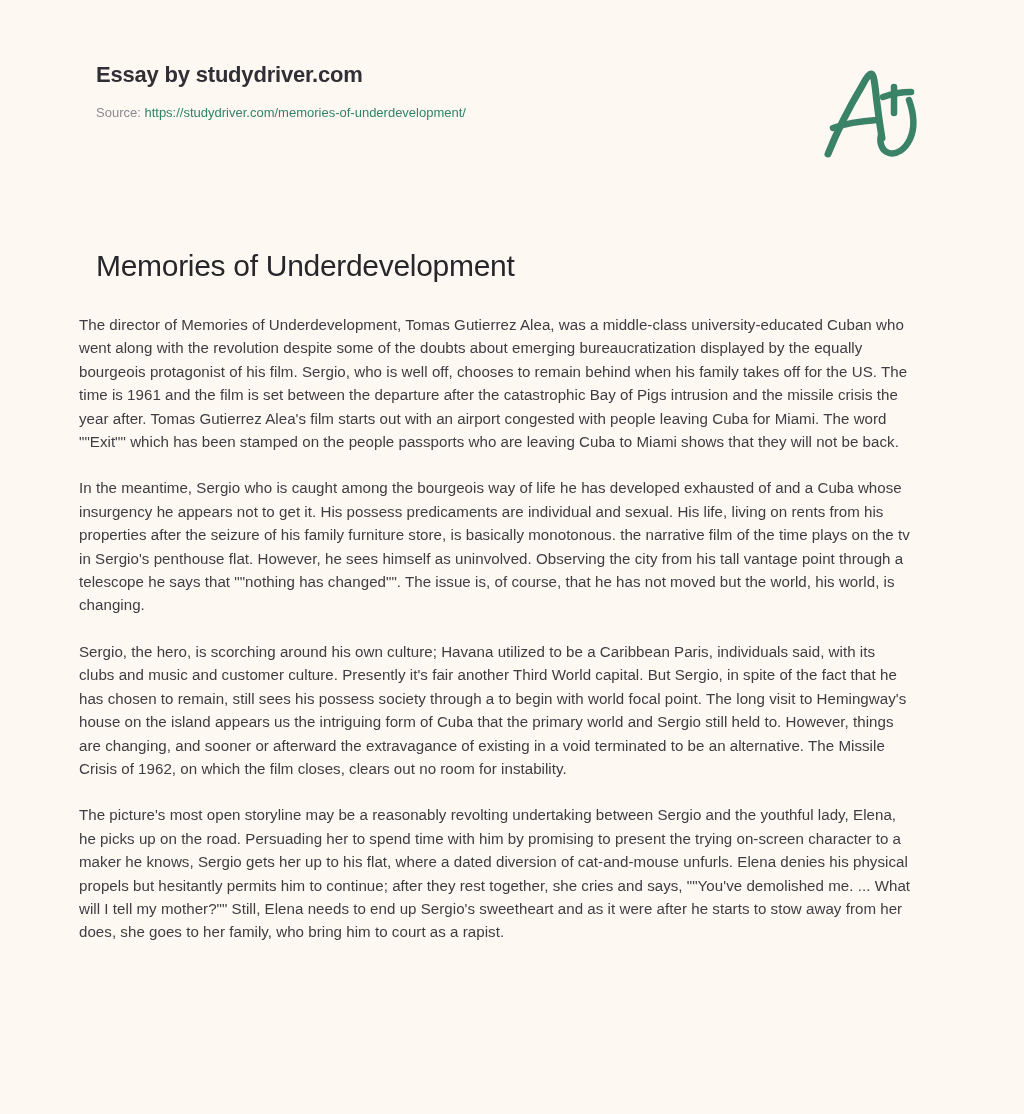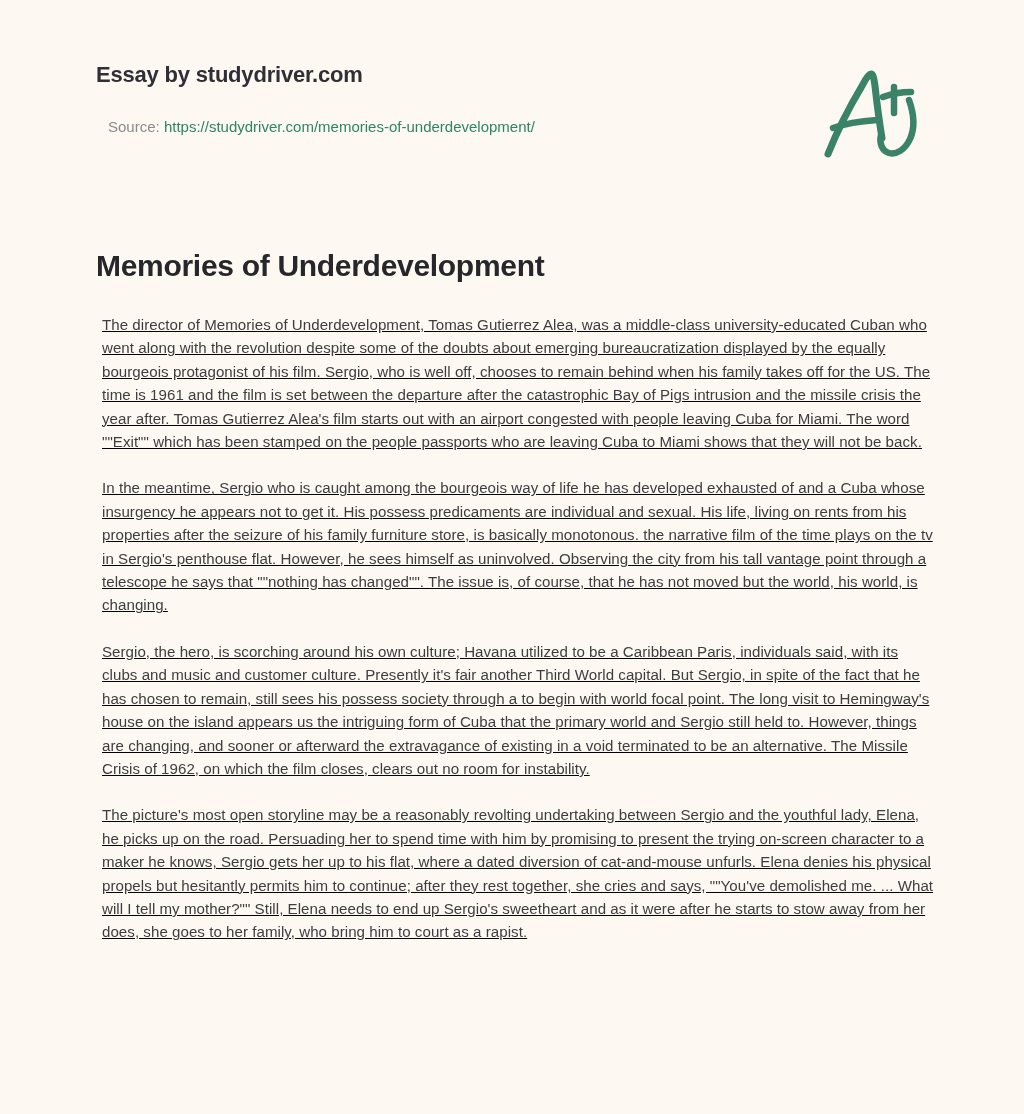--- a/index.html
+++ b/index.html
@@ -32,23 +32,23 @@
   .byline {
     font-size: 22px;
     font-weight: bold;
     color: #2f2f35;
     letter-spacing: -0.2px;
     line-height: 1.2;
     margin: 0;
   }
 
   .source-line {
-    margin: 12px;
+    margin: 0;
     padding-top: 17px;
-    font-size: 15px;
+    font-size: 13px;
     color: #8a8a90;
     line-height: 1.3;
     white-space: nowrap;
   }
 
   .source-link {
     color: #2f8468;
     text-decoration: none;
   }
 
@@ -65,32 +65,31 @@
     height: 112px;
   }
 
   .title {
     position: absolute;
     left: 96px;
     top: 247px;
     width: 834px;
     margin: 0;
     font-size: 30px;
-    font-weight: bold;
+    font-weight: normal;
     color: #26262b;
     letter-spacing: -0.3px;
     line-height: 1.25;
   }
 
   .article {
     position: absolute;
-    left: 102px;
+    left: 79px;
     top: 313px;
     width: 834px;
-    text-decoration: underline;
   }
 
   .article p {
     margin: 0 0 23px 0;
     font-size: 15.1px;
     line-height: 23.4px;
     color: #3d3d42;
     text-align: left;
     letter-spacing: 0.04px;
   }

